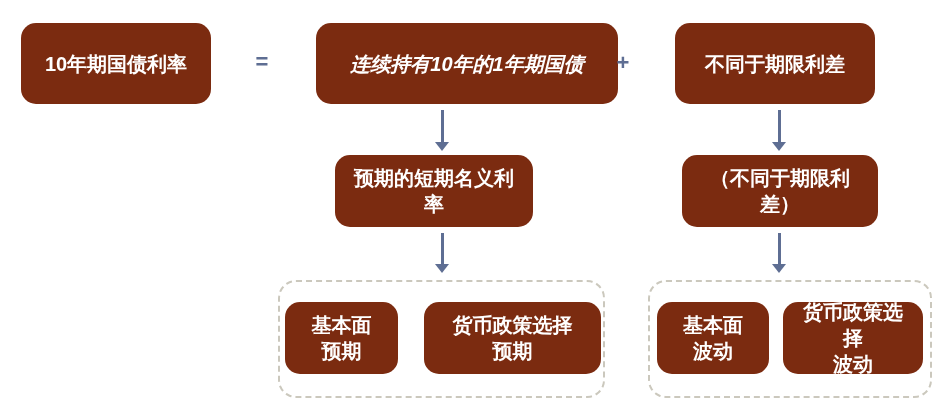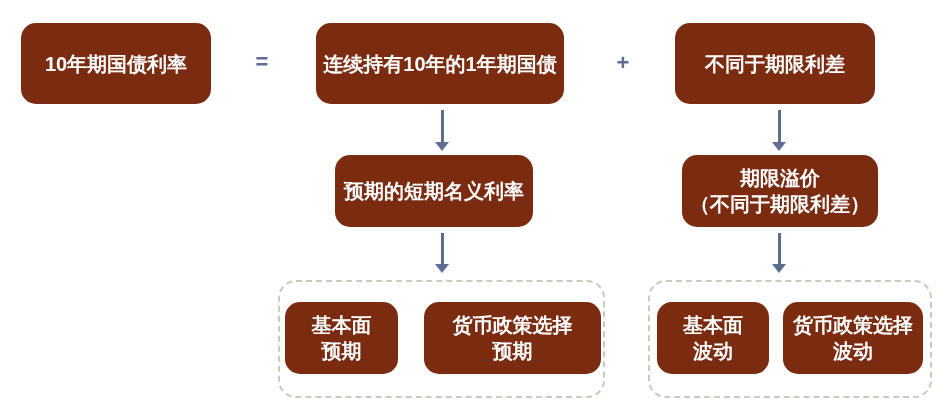--- a/index.html
+++ b/index.html
@@ -11,21 +11,21 @@
   }
   html,body{margin:0;padding:0;background:var(--bg);}
   #canvas{
     position:relative;width:947px;height:412px;background:var(--bg);
     overflow:hidden;font-family:"Liberation Sans","DejaVu Sans",sans-serif;
   }
   .node{
     position:absolute;background:var(--box-fill);color:var(--box-text);
     font-weight:bold;font-size:20px;line-height:26px;
     display:flex;align-items:center;justify-content:center;text-align:center;
-    border-radius:15px;box-sizing:border-box;padding:3px;
+    border-radius:15px;box-sizing:border-box;padding:16px;
   }
   .node .lines{display:block;}
   .node .ln{display:block;}
   .op{
     position:absolute;color:var(--connector);font-weight:bold;font-size:22px;
     display:flex;align-items:center;justify-content:center;width:40px;height:30px;
   }
   .arrow{
     position:absolute;width:14px;display:flex;flex-direction:column;align-items:center;
   }
@@ -46,21 +46,21 @@
 <div id="canvas">
 
   <div class="node" style="left:21px;top:23px;width:190px;height:81px;">
     <span>10年期国债利率</span>
   </div>
 
   <div class="op" style="left:242px;top:47px;">
     <span>=</span>
   </div>
 
-  <div class="node" style="left:316px;top:23px;width:248px;height:81px;">
+  <div class="node" style="left:316px;top:23px;width:302px;height:81px;font-style:italic;">
     <span>连续持有10年的1年期国债</span>
   </div>
 
   <div class="op" style="left:603px;top:48px;">
     <span>+</span>
   </div>
 
   <div class="node" style="left:675px;top:23px;width:200px;height:81px;">
     <span>不同于期限利差</span>
   </div>
@@ -73,21 +73,20 @@
     <div class="shaft"></div>
     <div class="head"></div>
   </div>
 
   <div class="node" style="left:335px;top:155px;width:198px;height:72px;">
     <span>预期的短期名义利率</span>
   </div>
 
   <div class="node" style="left:682px;top:155px;width:196px;height:72px;">
     <div class="lines">
-      <span class="ln">期限溢价</span>
       <span class="ln">（不同于期限利差）</span>
     </div>
   </div>
 
   <div class="arrow" style="left:435px;top:233px;height:40px;">
     <div class="shaft"></div>
     <div class="head"></div>
   </div>
   <div class="arrow" style="left:772px;top:233px;height:40px;">
     <div class="shaft"></div>

